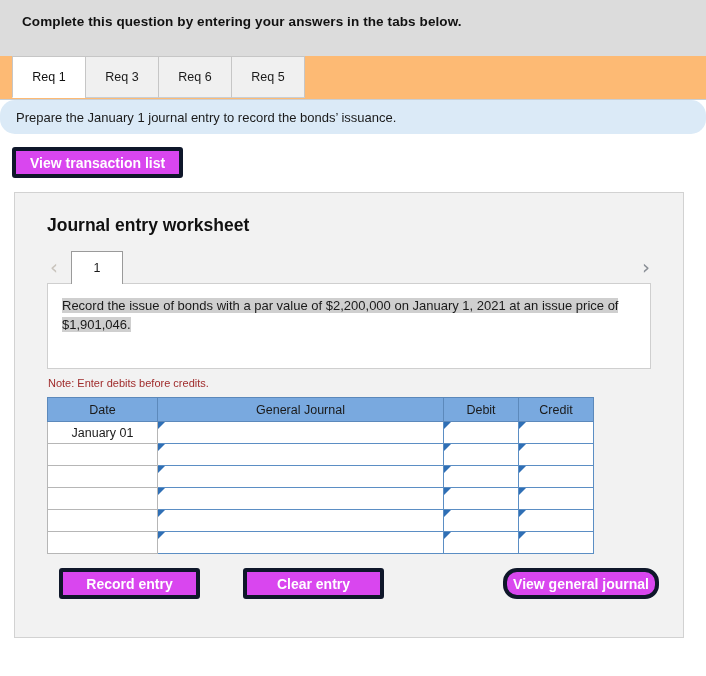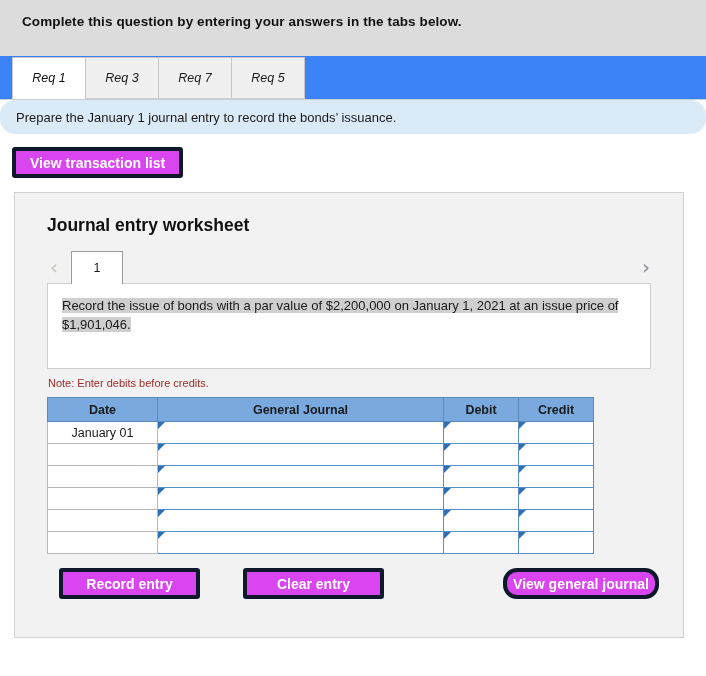--- a/index.html
+++ b/index.html
@@ -29,26 +29,25 @@
     font-size: 13.5px;
     font-weight: bold;
     color: #111111;
     letter-spacing: 0.1px;
   }
 
   
   .tabstrip {
     position: relative;
     height: 44px;
-    background: #3b82f6;
+    background: #fdba74;
     padding-left: 12px;
     box-sizing: border-box;
     display: flex;
-    align-items: center;
-    font-style: italic;
+    align-items: flex-start;
   }
   .tabstrip:after {
     content: "";
     position: absolute;
     left: 0;
     right: 0;
     bottom: 0;
     height: 1px;
     background: #c8ced4;
   }
@@ -204,21 +203,21 @@
     border-collapse: collapse;
     margin-left: 14px;
     table-layout: fixed;
     width: 546px;
   }
   .jtable th {
     background: #79a9df;
     border: 1px solid #5c89bb;
     color: #1a1a1a;
     font-size: 12.5px;
-    font-weight: bold;
+    font-weight: normal;
     height: 23px;
     text-align: center;
     padding: 0;
   }
   .jtable td {
     padding: 0;
     height: 22px;
     border: 1px solid #b6b6b6;
     background: #ffffff;
     box-sizing: border-box;
@@ -283,21 +282,21 @@
 </div>
 
 <div class="tabstrip">
   <div class="tab active">
       <span>Req 1</span>
     </div>
   <div class="tab">
       <span>Req 3</span>
     </div>
   <div class="tab">
-      <span>Req 7</span>
+      <span>Req 6</span>
     </div>
   <div class="tab">
       <span>Req 5</span>
     </div>
 </div>
 
 <div class="req-bar">
   <span>Prepare the January 1 journal entry to record the bonds’ issuance.</span>
 </div>
 

